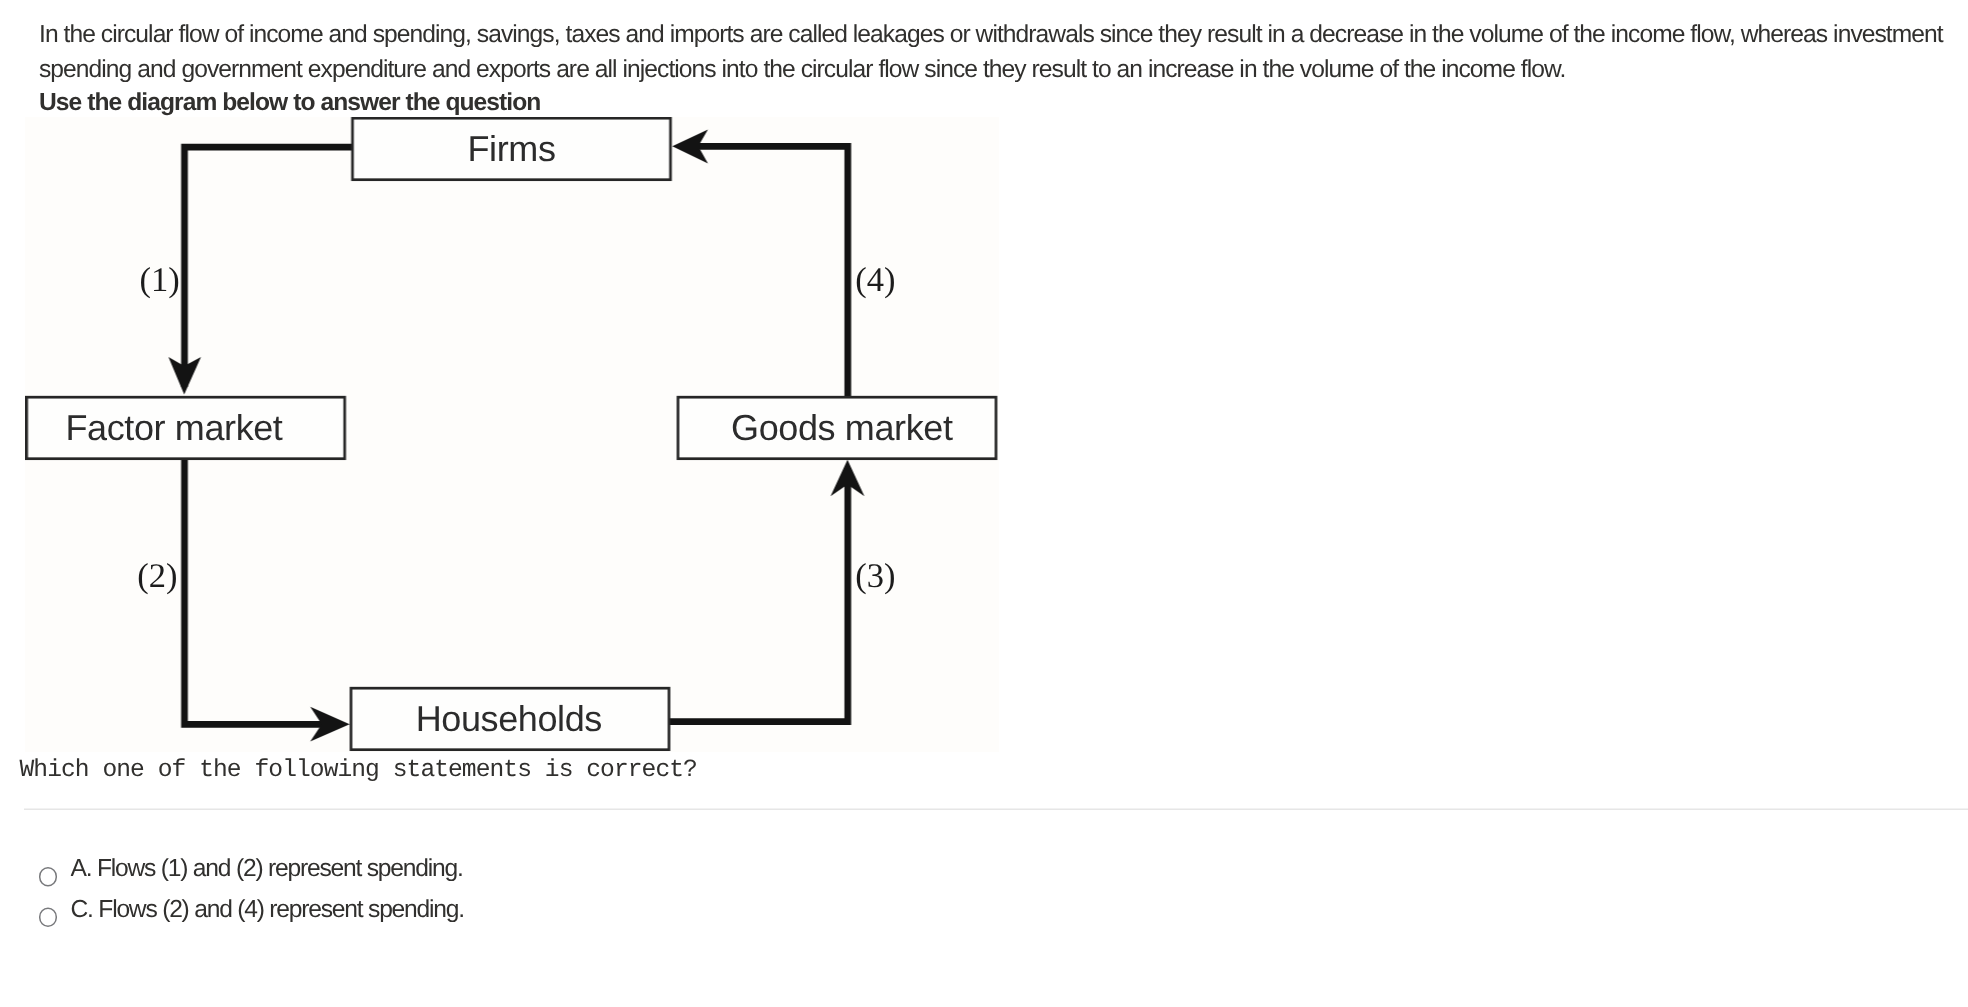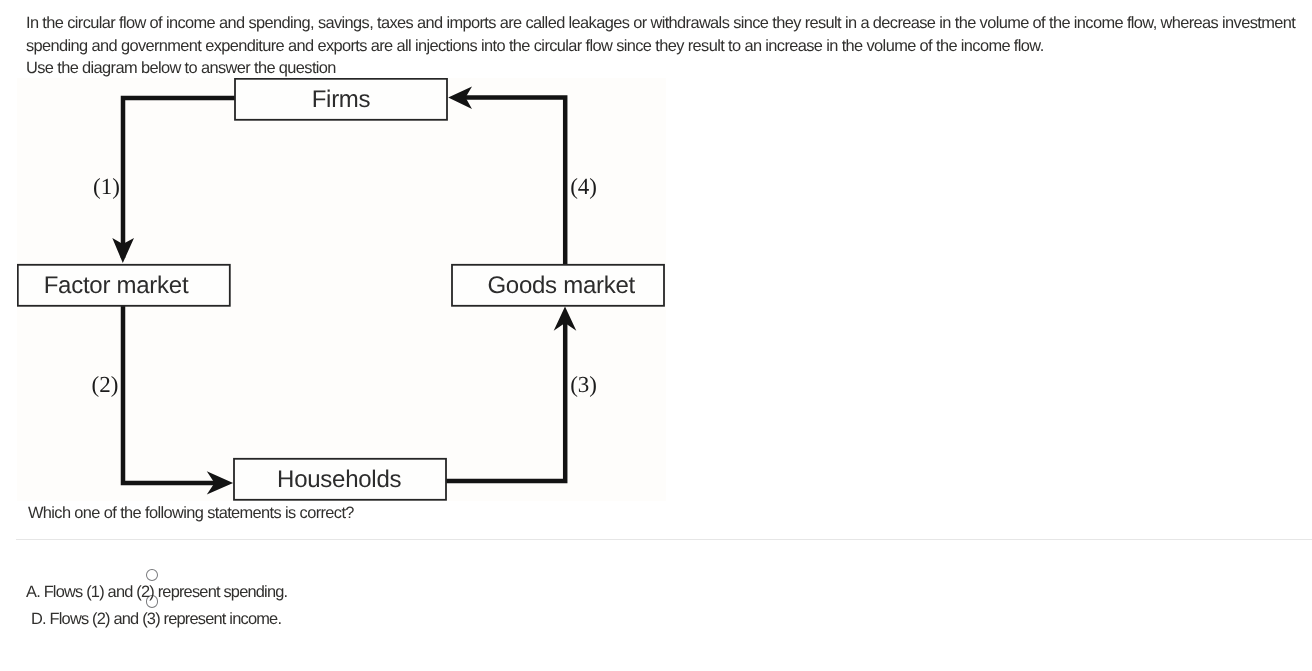--- a/index.html
+++ b/index.html
@@ -24,31 +24,32 @@
     position:relative;
   }
   .stem {
     position:absolute; left:16px; top:11.5px; width:1272px;
     font-size:16.4px; line-height:22.8px; color:var(--body-text); letter-spacing:-0.62px;margin-left:10px;
   }
   .diagram {
     position:absolute; left:17px; top:78px; width:649px; height:423px;
     background:var(--diagram-bg);
   }
-  .stem-line3 { line-height:21.8px; }
+  .stem-line3 { line-height:21.8px;font-weight:bold; }
   .qtext {
-    position:absolute; left:28px; top:502px;
+    position:absolute; left:13px; top:502px;
     font-size:16.4px; line-height:22.8px; color:var(--body-text); letter-spacing:-0.62px;
     white-space:nowrap;
+    font-family:Liberation Mono, monospace;
   }
   .divider {
     position:absolute; left:16px; top:539px; right:0; height:1px; background:var(--divider);
   }
   .options { position:absolute; left:25.8px; top:564.3px; }
-  .opt { display:flex; align-items:center; height:26.67px;flex-direction:column; }
+  .opt { display:flex; align-items:flex-end; height:26.67px; }
   .radio {
     width:12.6px; height:12.8px; border:1.3px solid var(--radio-border); border-radius:50%;
     margin-right:8.6px; box-sizing:border-box; background:#fff; flex:none;
     margin-top:4.4px;
   }
   .optlabel {
     font-size:16.4px; line-height:22.8px; color:var(--body-text); letter-spacing:-0.8px;
     white-space:nowrap;
   }
   svg { display:block; }
@@ -107,15 +108,15 @@
 <div class="qtext">Which one of the following statements is correct?</div>
 <div class="divider"></div>
 
 <div class="options">
   <label class="opt">
     <span class="radio"></span>
     <span class="optlabel">A. Flows (1) and (2) represent spending.</span>
   </label>
   <label class="opt">
     <span class="radio"></span>
-    <span class="optlabel">D. Flows (2) and (3) represent income.</span>
+    <span class="optlabel">C. Flows (2) and (4) represent spending.</span>
   </label>
 </div>
 
 </body></html>

